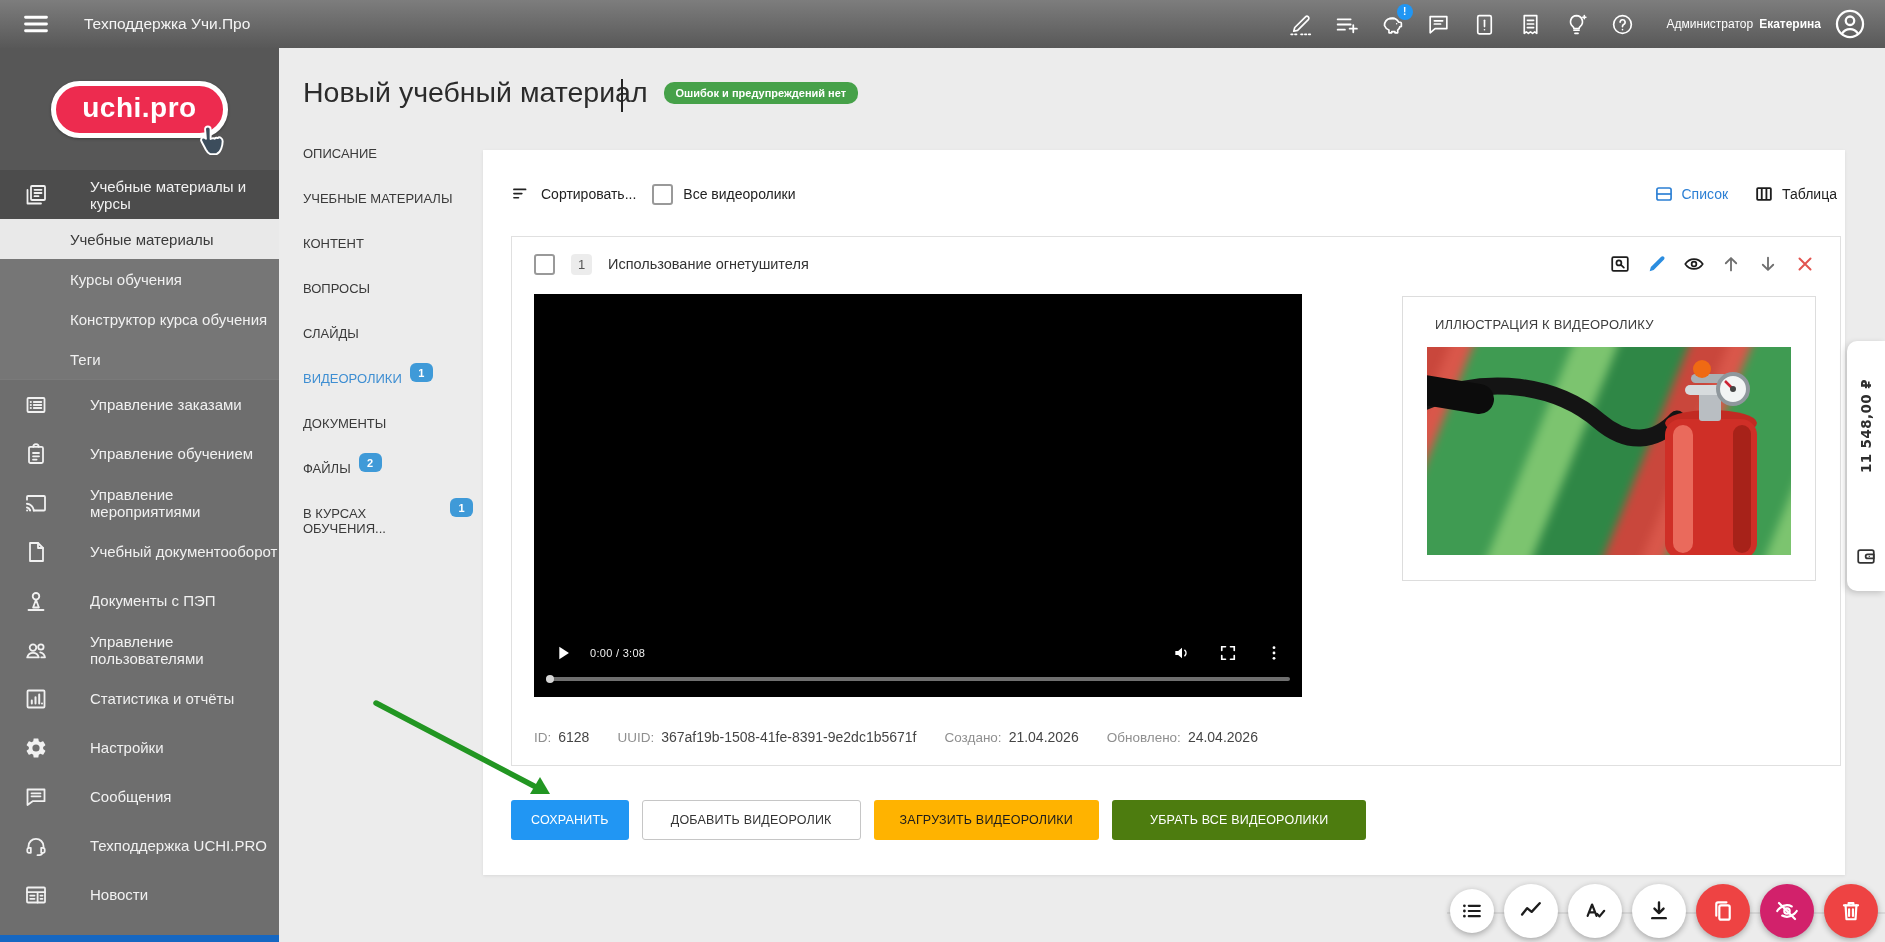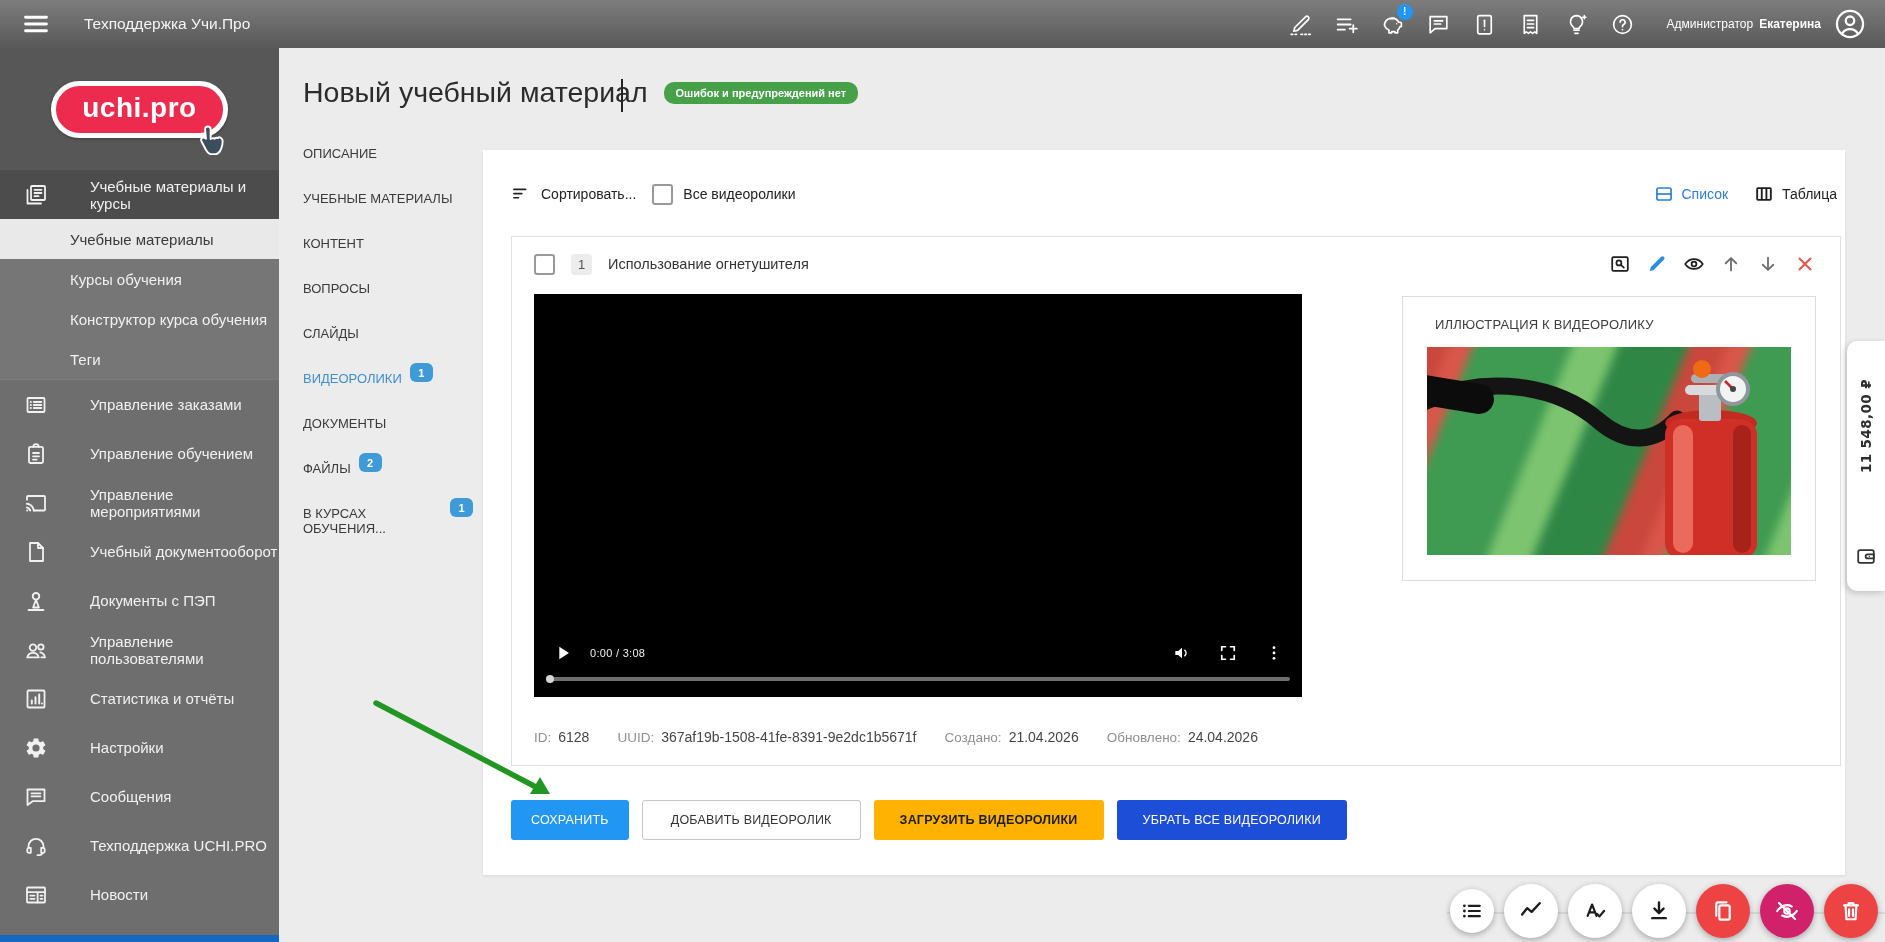--- a/index.html
+++ b/index.html
@@ -97,22 +97,22 @@
 
   .meta{position:absolute;left:22px;bottom:20px;display:flex;align-items:baseline;gap:28px;
     font-size:13.5px;color:#8f8f8f;}
   .meta b{font-weight:400;color:#454545;font-size:14px;margin-left:7px;}
 
   .btn-row{position:absolute;left:28px;top:650px;display:flex;gap:13px;}
   .btn{height:40px;border:none;border-radius:3px;font-family:inherit;font-size:12.5px;
     letter-spacing:.2px;padding:0 20px;cursor:pointer;}
   .btn-primary{background:#2196f3;color:#fff;}
   .btn-outline{background:#fff;border:1px solid #c6c6c6;color:#333;padding:0 28px;}
-  .btn-warning{background:#ffb300;color:#1c1c1c;padding:0 26px;font-weight:bold;}
-  .btn-danger{background:#1d4ed8;color:#fff;padding:0 26px;}
+  .btn-warning{background:#ffb300;color:#1c1c1c;padding:0 26px;}
+  .btn-danger{background:#4d7c0f;color:#fff;padding:0 38px;}
 
   
   .arrow-overlay{position:absolute;left:0;top:0;width:1885px;height:942px;pointer-events:none;z-index:40;}
 
   
   .right-drawer{position:absolute;right:0;top:341px;width:38px;height:250px;background:#fff;
     border-radius:10px 0 0 10px;box-shadow:-2px 2px 6px rgba(0,0,0,.18);z-index:25;
     display:flex;flex-direction:column;align-items:center;cursor:pointer;}
   .drawer-price{margin-top:38px;writing-mode:vertical-rl;transform:rotate(180deg);
     font-family:"DejaVu Sans","Liberation Sans",sans-serif;

